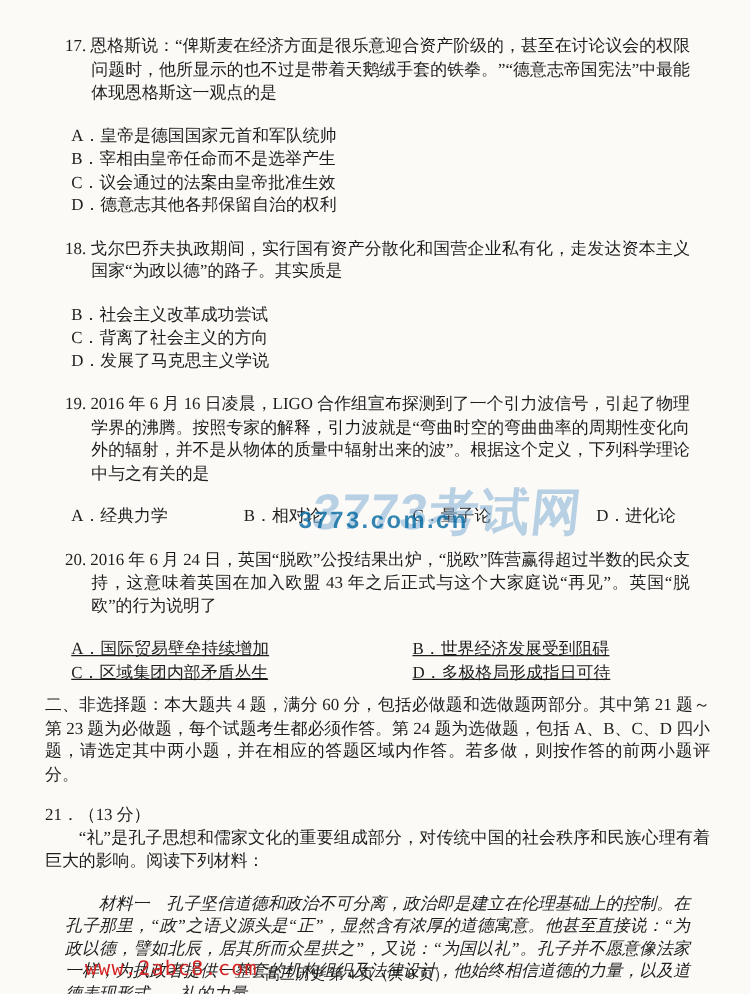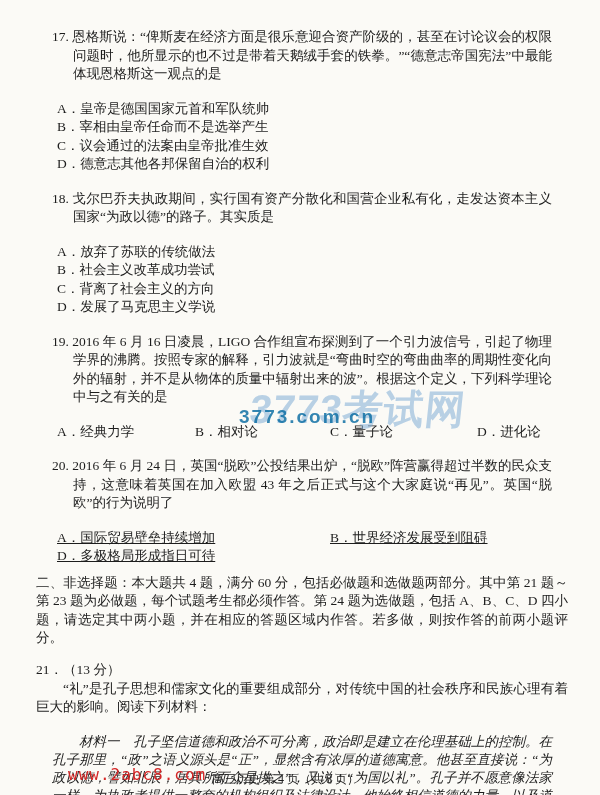--- a/index.html
+++ b/index.html
@@ -74,21 +74,20 @@
       <div>A．皇帝是德国国家元首和军队统帅</div>
       <div>B．宰相由皇帝任命而不是选举产生</div>
       <div>C．议会通过的法案由皇帝批准生效</div>
       <div>D．德意志其他各邦保留自治的权利</div>
     </div>
   </div>
 
   <div>
     <p class="q"><span class="q-num">18.</span>&nbsp;<span>戈尔巴乔夫执政期间，实行国有资产分散化和国营企业私有化，走发达资本主义国家“为政以德”的路子。其实质是</span></p>
     <div class="opts-stacked">
-      <div>A．放弃了苏联的传统做法</div>
       <div>B．社会主义改革成功尝试</div>
       <div>C．背离了社会主义的方向</div>
       <div>D．发展了马克思主义学说</div>
     </div>
   </div>
 
   <div>
     <p class="q"><span class="q-num">19.</span>&nbsp;<span>2016 年 6 月 16 日凌晨，LIGO 合作组宣布探测到了一个引力波信号，引起了物理学界的沸腾。按照专家的解释，引力波就是“弯曲时空的弯曲曲率的周期性变化向外的辐射，并不是从物体的质量中辐射出来的波”。根据这个定义，下列科学理论中与之有关的是</span></p>
     <div class="opts-row">
       <span>A．经典力学</span>
@@ -96,20 +95,21 @@
       <span>C．量子论</span>
       <span>D．进化论</span>
     </div>
   </div>
 
   <div>
     <p class="q"><span class="q-num">20.</span>&nbsp;<span>2016 年 6 月 24 日，英国“脱欧”公投结果出炉，“脱欧”阵营赢得超过半数的民众支持，这意味着英国在加入欧盟 43 年之后正式与这个大家庭说“再见”。英国“脱欧”的行为说明了</span></p>
     <div class="opts-grid">
       <span>A．国际贸易壁垒持续增加</span>
       <span>B．世界经济发展受到阻碍</span>
+      <span>C．区域集团内部矛盾丛生</span>
       <span>D．多极格局形成指日可待</span>
     </div>
   </div>
 
   <p class="section-header">二、非选择题：本大题共 4 题，满分 60 分，包括必做题和选做题两部分。其中第 21 题～第 23 题为必做题，每个试题考生都必须作答。第 24 题为选做题，包括 A、B、C、D 四小题，请选定其中两小题，并在相应的答题区域内作答。若多做，则按作答的前两小题评分。</p>
 
   <div>
     <p class="q21-heading">21．（13 分）</p>
     <p class="q21-intro">“礼”是孔子思想和儒家文化的重要组成部分，对传统中国的社会秩序和民族心理有着巨大的影响。阅读下列材料：</p>
     <p class="material">材料一　孔子坚信道德和政治不可分离，政治即是建立在伦理基础上的控制。在孔子那里，“政”之语义源头是“正”，显然含有浓厚的道德寓意。他甚至直接说：“为政以德，譬如北辰，居其所而众星拱之”，又说：“为国以礼”。孔子并不愿意像法家一样，为执政者提供一整套的机构组织及法律设计，他始终相信道德的力量，以及道德表现形式——礼的力量。</p>

